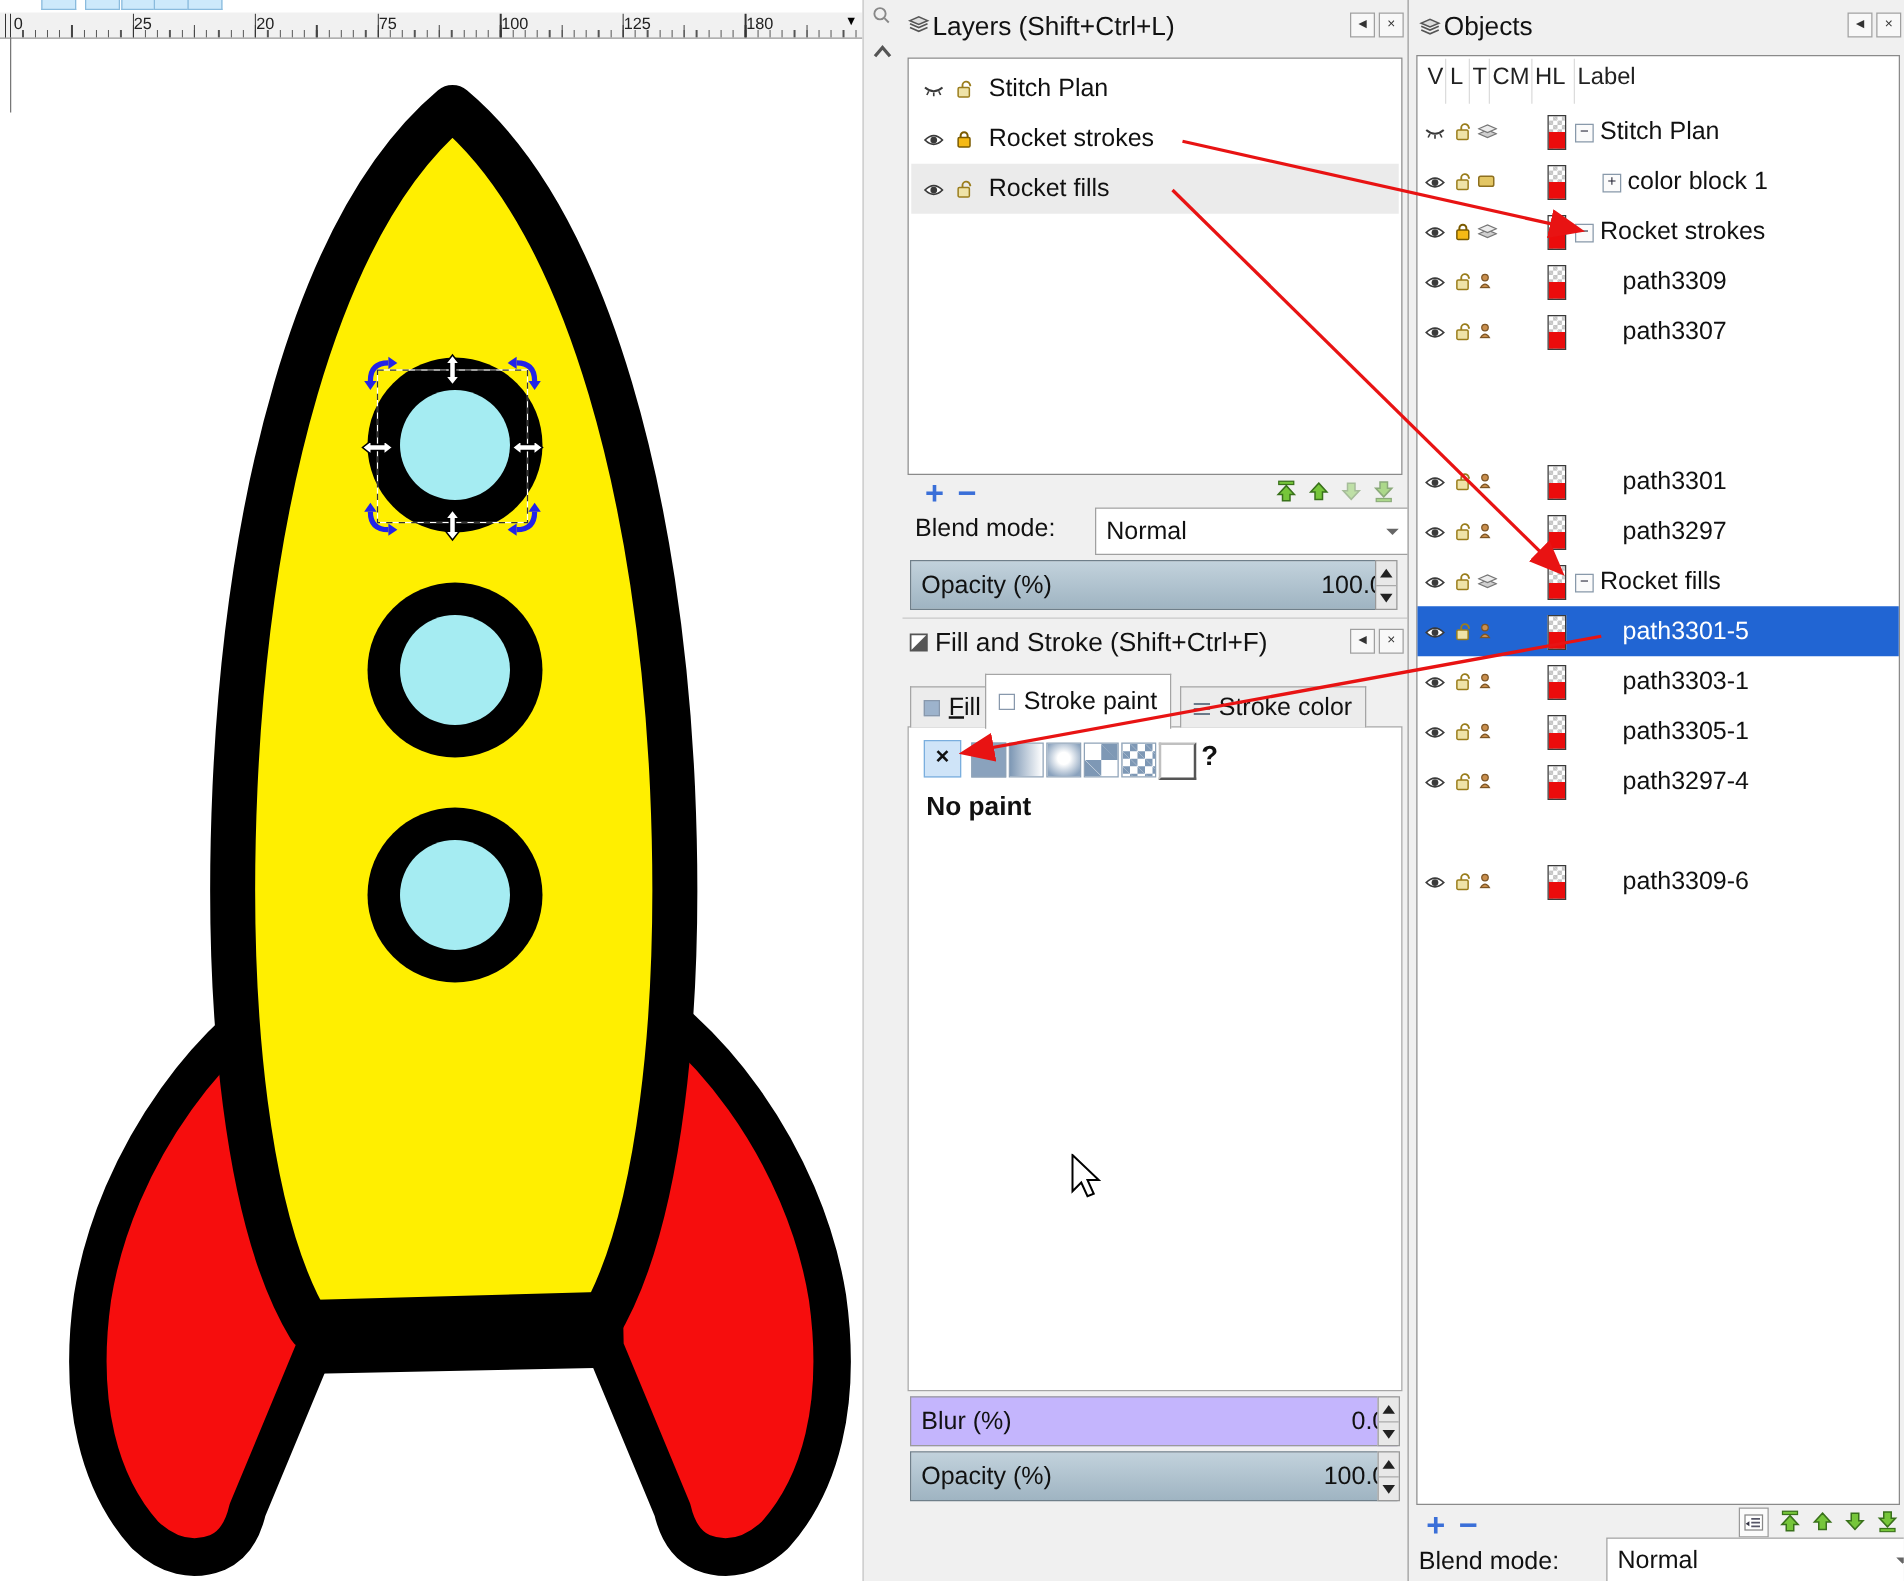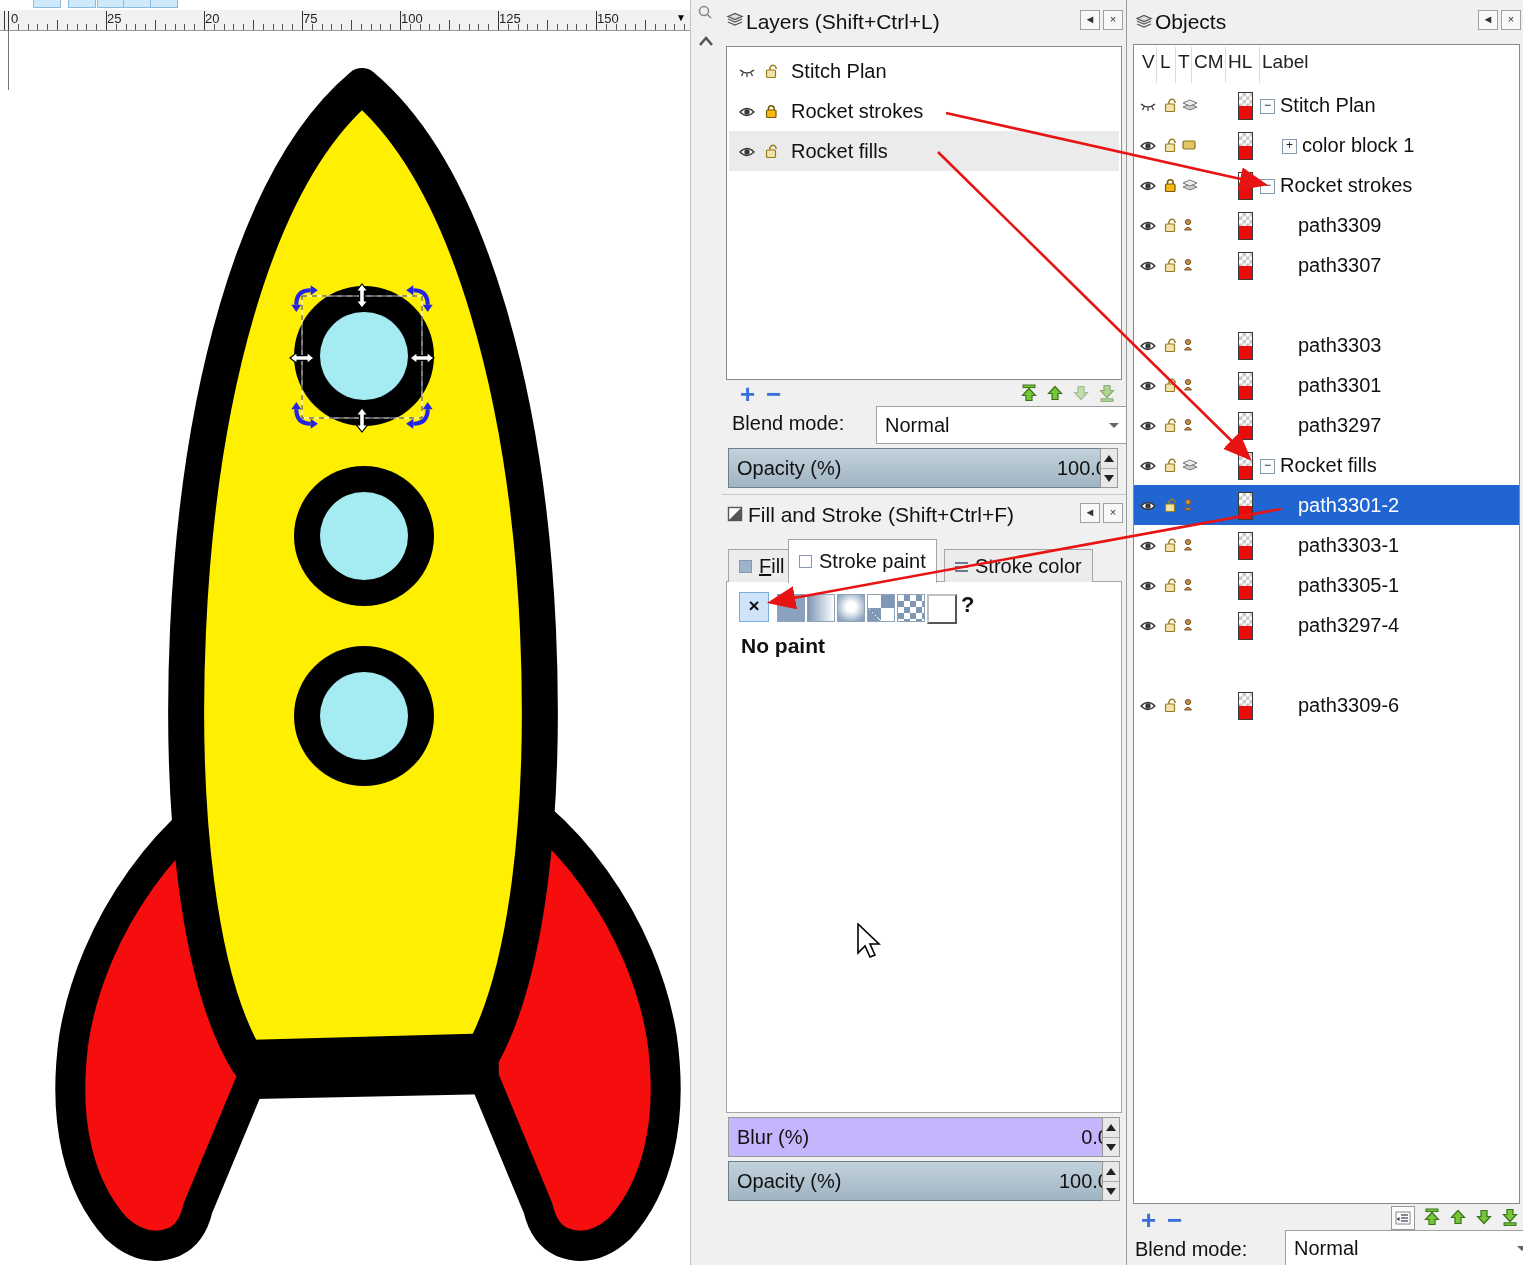--- a/index.html
+++ b/index.html
@@ -174,21 +174,21 @@
   <div class="abs tbcell" style="left:123px"></div>
   <div class="abs tbcell" style="left:150px"></div>
 
   <div id="ruler" class="abs">
     <span class="abs rlab" style="left:11px">0</span>
     <span class="abs rlab" style="left:107px">25</span>
     <span class="abs rlab" style="left:205px">20</span>
     <span class="abs rlab" style="left:303px">75</span>
     <span class="abs rlab" style="left:401px">100</span>
     <span class="abs rlab" style="left:499px">125</span>
-    <span class="abs rlab" style="left:597px">150</span>
+    <span class="abs rlab" style="left:597px">180</span>
   </div>
   <span id="ruler-end" class="abs">▼</span>
   <div id="page-edge" class="abs"></div>
 
   <svg class="abs" style="left:0;top:28px" width="690" height="1237" viewBox="0 0 690 1237">
 
     <path d="M262,748 C 172,786 92,898 74,1010 C 62,1096 80,1160 116,1200 Q 144,1226 174,1214 Q 192,1206 198,1180 L 252,1050 L 258,762 Z" stroke="#000" stroke-width="30" stroke-linejoin="round" fill="#f60d0d"></path>
     <path d="M474,748 C 564,786 644,898 662,1010 C 674,1096 656,1160 620,1200 Q 592,1226 562,1214 Q 544,1206 538,1180 L 484,1050 L 478,762 Z" stroke="#000" stroke-width="30" stroke-linejoin="round" fill="#f60d0d"></path>
 
     <path d="M362,58 C 250,152 198,382 188,602 C 180,782 198,952 248,1034 L 478,1034 C 528,952 546,782 538,602 C 528,382 474,152 362,58 Z" stroke="#000" stroke-width="36" stroke-linejoin="round" fill="#ffef00"></path>
@@ -453,33 +453,20 @@
         </svg>
       <svg class="abs" style="left:30px;top:13px" width="13" height="15" viewBox="0 0 13 15">
           <use href="#i-lock-open"></use>
         </svg>
       <svg class="abs" style="left:48px;top:13px" width="12" height="13" viewBox="0 0 12 13">
           <use href="#i-type-path"></use>
         </svg>
       <div class="abs swatch" style="left:104px;top:7px"></div>
       <span class="abs olabel" style="left:164px">path3307</span>
     </div>
-    <div class="abs orow" style="top:280px">
-      <svg class="abs" style="left:6px;top:15px" width="16" height="12" viewBox="0 0 16 12">
-          <use href="#i-eye-open"></use>
-        </svg>
-      <svg class="abs" style="left:30px;top:13px" width="13" height="15" viewBox="0 0 13 15">
-          <use href="#i-lock-open"></use>
-        </svg>
-      <svg class="abs" style="left:48px;top:13px" width="12" height="13" viewBox="0 0 12 13">
-          <use href="#i-type-path"></use>
-        </svg>
-      <div class="abs swatch" style="left:104px;top:7px"></div>
-      <span class="abs olabel" style="left:164px">path3303</span>
-    </div>
     <div class="abs orow" style="top:320px">
       <svg class="abs" style="left:6px;top:15px" width="16" height="12" viewBox="0 0 16 12">
           <use href="#i-eye-open"></use>
         </svg>
       <svg class="abs" style="left:30px;top:13px" width="13" height="15" viewBox="0 0 13 15">
           <use href="#i-lock-open"></use>
         </svg>
       <svg class="abs" style="left:48px;top:13px" width="12" height="13" viewBox="0 0 12 13">
           <use href="#i-type-path"></use>
         </svg>
@@ -519,21 +506,21 @@
       <svg class="abs" style="left:6px;top:15px" width="16" height="12" viewBox="0 0 16 12">
           <use href="#i-eye-open"></use>
         </svg>
       <svg class="abs" style="left:30px;top:13px" width="13" height="15" viewBox="0 0 13 15">
           <use href="#i-lock-open"></use>
         </svg>
       <svg class="abs" style="left:48px;top:13px" width="12" height="13" viewBox="0 0 12 13">
           <use href="#i-type-path"></use>
         </svg>
       <div class="abs swatch" style="left:104px;top:7px"></div>
-      <span class="abs olabel" style="left:164px">path3301-2</span>
+      <span class="abs olabel" style="left:164px">path3301-5</span>
     </div>
 
     <div class="abs orow" style="top:480px">
       <svg class="abs" style="left:6px;top:15px" width="16" height="12" viewBox="0 0 16 12">
           <use href="#i-eye-open"></use>
         </svg>
       <svg class="abs" style="left:30px;top:13px" width="13" height="15" viewBox="0 0 13 15">
           <use href="#i-lock-open"></use>
         </svg>
       <svg class="abs" style="left:48px;top:13px" width="12" height="13" viewBox="0 0 12 13">

